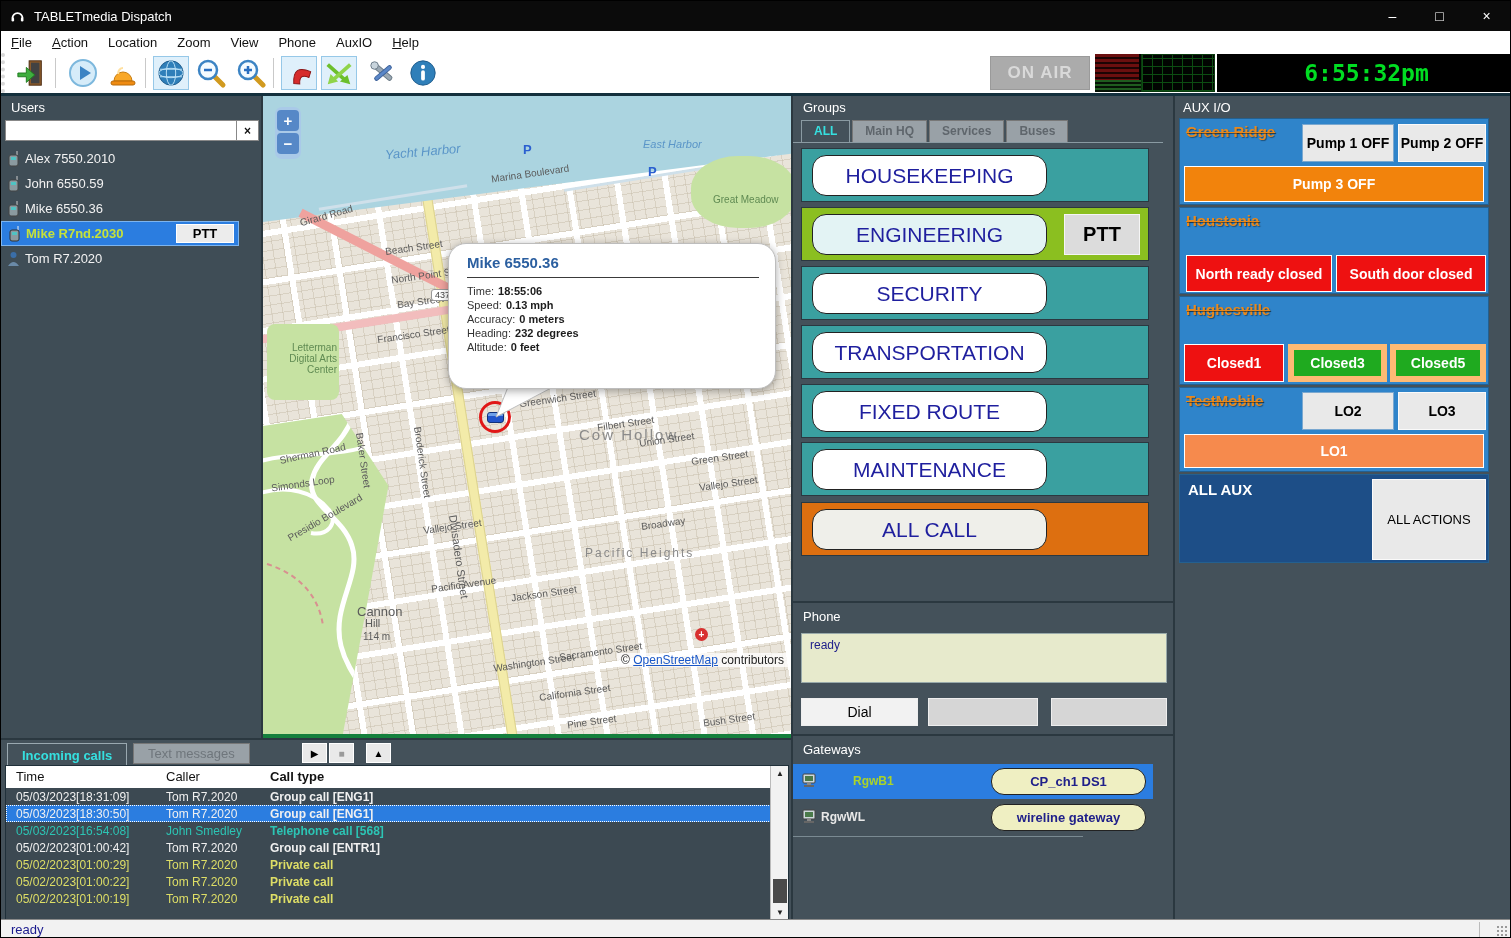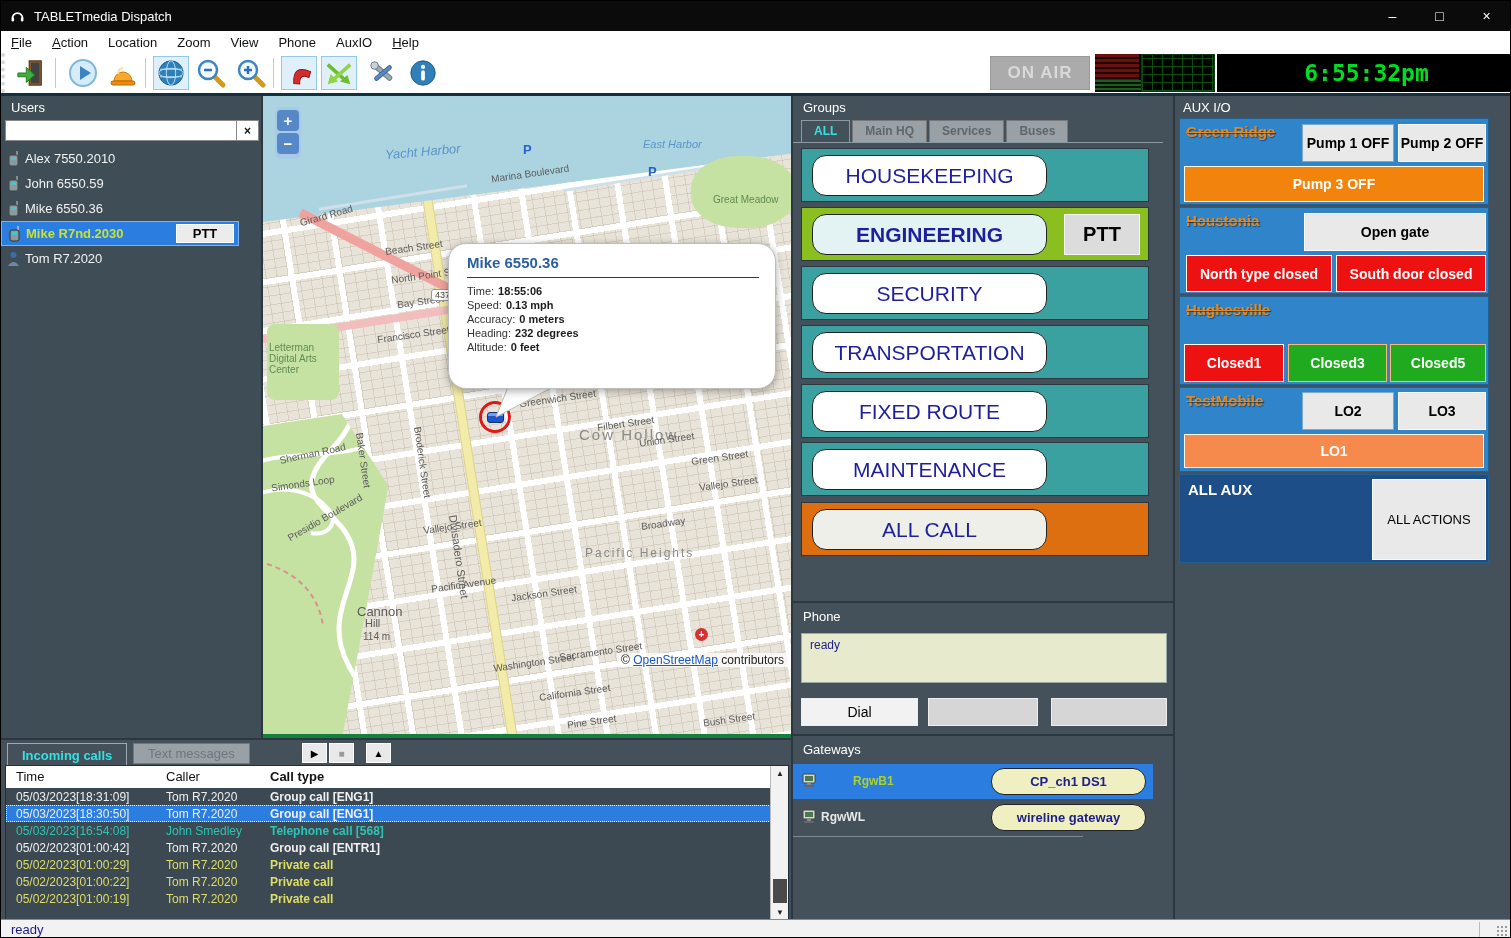--- a/index.html
+++ b/index.html
@@ -61,21 +61,21 @@
   .road-pink { position:absolute; left:0; top:285px; width:345px; height:8px; background:#f2bdbd; }
   .water { position:absolute; left:0; top:0; width:528px; height:175px; background:#abd4e0;
       clip-path:polygon(0 0,100% 0,100% 33%,0 72%); }
   .pier { position:absolute; height:3px; background:#cfe0ea; transform:rotate(-9deg); }
   .park { position:absolute; background:#c6e2a2; }
   .presidio-svg { position:absolute; left:0; top:0; }
   .road-salmon { position:absolute; left:28px; top:152px; width:175px; height:9px; background:#efa29e; transform:rotate(27deg); }
   .ml { position:absolute; font-size:10px; color:#5b5b5b; white-space:nowrap; }
   .ml.water-lbl { color:#5a95c8; font-style:italic; font-size:13px; }
   .ml.hood { color:#8a8a8a; font-size:15px; letter-spacing:2px; }
-  .ml.park-lbl { color:#5f8a52; text-align:left; white-space:normal; }
+  .ml.park-lbl { color:#5f8a52; text-align:right; white-space:normal; }
   .shield { position:absolute; font-size:9px; background:#fff; border:1px solid #999; border-radius:3px; padding:0 3px; color:#444; }
   .pmark { position:absolute; color:#2a5fd0; font-weight:bold; font-size:13px; }
   .hosp { position:absolute; width:13px; height:13px; border-radius:50%; background:#d83030; color:#fff; font-size:10px; font-weight:bold; text-align:center; line-height:13px; }
   .marker-ring { position:absolute; left:216px; top:305px; width:32px; height:32px; border:3px solid #e01818; border-radius:50%; }
   .marker-car { position:absolute; left:5px; top:8px; width:17px; height:11px; background:linear-gradient(180deg,#6fa0e8 0 35%,#2255cc 35%); border-radius:3px; border:1px solid #10307a; }
   .popup { position:absolute; left:185px; top:147px; width:328px; height:146px; background:#fff; border:1px solid #bdbdbd; border-radius:18px; box-shadow:0 2px 8px rgba(0,0,0,.35); padding:10px 16px 0 18px; }
   .popup h3 { font-size:15px; color:#2b5fa0; border-bottom:1px solid #3a3a3a; padding-bottom:6px; margin-bottom:6px; }
   .prow { font-size:11px; color:#333; line-height:14px; }
   .prow b { color:#1c1c1c; margin-left:4px; }
   .tailsvg { position:absolute; left:0; top:0; pointer-events:none; }
@@ -87,33 +87,33 @@
   .groups { position:absolute; left:790px; top:95px; width:382px; height:505px; background:#44515a; border-left:2px solid #2b3840; }
   .groups .panel-title { position:absolute; left:10px; top:4px; }
   .gtabs { position:absolute; left:8px; top:24px; height:23px; display:flex; }
   .gtab { padding:3px 12px; font-size:12px; font-weight:bold; background:#99a1a7; color:#5f666c; border:1px solid #777; margin-right:2px; }
   .gtab.active { background:#44515a; color:#35e0e0; border:1px solid #8a9aa2; border-bottom:none; }
   .tabline { position:absolute; left:0; top:46px; width:370px; height:1px; background:#8a9aa2; }
   .grow { position:absolute; left:8px; width:348px; height:54px; background:#3aa0a0; border:1px solid #2b3840; }
   .grow.green { background:#8bbf20; }
   .grow.orange { background:#dd6f10; }
   .gbtn { position:absolute; left:10px; top:6px; width:235px; height:41px; background:#fff; border:1px solid #222; border-radius:14px; color:#1f1f9e; font-size:21px; display:flex; align-items:center; justify-content:center; }
-  .gbtn.lite { background:#e3f3f4; font-weight:bold; }
+  .gbtn.lite { background:#e3f3f4; font-weight:normal; }
   .gbtn.gray { background:#efefea; }
   .gptt { position:absolute; left:262px; top:6px; width:76px; height:41px; background:#dcdcdc; border:1px solid #f5f5f5; color:#000; font-size:20px; font-weight:bold; display:flex; align-items:center; justify-content:center; }
   
   .aux { position:absolute; left:1172px; top:95px; width:339px; height:823px; background:#44515a; border-left:2px solid #2b3840; }
   .aux .panel-title { position:absolute; left:8px; top:4px; }
   .card { position:absolute; left:4px; width:310px; background:#2f84ca; border:1px solid #24608f; }
   .card.navy { background:#1d4e87; }
   .site-lbl { position:absolute; left:6px; top:4px; color:#e8891d; font-weight:bold; font-size:15px; text-decoration:line-through; text-shadow:1px 1px 1px rgba(0,0,0,.4); }
   .abtn { position:absolute; display:flex; align-items:center; justify-content:center; font-size:14px; font-weight:bold; }
   .abtn.gray { background:#e9e9e9; color:#000; border:1px solid #fafafa; }
   .abtn.red { background:#ee1111; color:#fff; border:1px solid #fff; }
-  .abtn.grn { background:#1faa1f; color:#fff; border:1px solid #fdba74; }
+  .abtn.grn { background:#1faa1f; color:#fff; border:6px solid #fdba74; }
   .abtn.org { background:#f2830c; color:#fff; border:1px solid #fff; }
   .abtn.sal { background:#f68a4d; color:#fff; border:1px solid #fff; }
   .allaux-lbl { position:absolute; left:8px; top:6px; color:#fff; font-weight:bold; font-size:15px; }
   
   .phone { position:absolute; left:790px; top:600px; width:382px; height:133px; background:#44515a; border-left:2px solid #2b3840; border-top:2px solid #2b3840; }
   .phone .panel-title { position:absolute; left:10px; top:6px; }
   .pdisplay { position:absolute; left:8px; top:30px; width:366px; height:50px; background:#e7eacc; border:1px solid #9aa; color:#20208a; font-size:12px; padding:4px 8px; }
   .pbtn { position:absolute; top:95px; height:28px; background:#d6d6d6; border:1px solid #eee; font-size:14px; color:#000; display:flex; align-items:center; justify-content:center; }
   .pbtn.lit { background:#f2f2f2; }
   
@@ -455,22 +455,21 @@
   <div class="aux">
     <span class="panel-title">AUX I/O</span>
     <div class="card" style="top:22px;height:87px">
       <span class="site-lbl">Green Ridge</span>
       <div class="abtn gray" style="left:122px;top:5px;width:92px;height:38px;border:1px solid #7aa8d0">Pump 1 OFF</div>
       <div class="abtn gray" style="left:218px;top:5px;width:88px;height:38px">Pump 2 OFF</div>
       <div class="abtn org" style="left:4px;top:47px;width:300px;height:36px">Pump 3 OFF</div>
     </div>
     <div class="card" style="top:111px;height:87px">
       <span class="site-lbl">Houstonia</span>
-      <div class="abtn gray" style="left:124px;top:5px;width:182px;height:38px">Open gate</div>
-      <div class="abtn red" style="left:6px;top:47px;width:146px;height:37px">North type closed</div>
+      <div class="abtn red" style="left:6px;top:47px;width:146px;height:37px">North ready closed</div>
       <div class="abtn red" style="left:156px;top:47px;width:150px;height:37px">South door closed</div>
     </div>
     <div class="card" style="top:200px;height:89px">
       <span class="site-lbl">Hughesville</span>
       <div class="abtn red" style="left:4px;top:47px;width:100px;height:38px">Closed1</div>
       <div class="abtn grn" style="left:108px;top:47px;width:99px;height:38px">Closed3</div>
       <div class="abtn grn" style="left:210px;top:47px;width:96px;height:38px">Closed5</div>
     </div>
     <div class="card" style="top:291px;height:85px">
       <span class="site-lbl">TestMobile</span>

